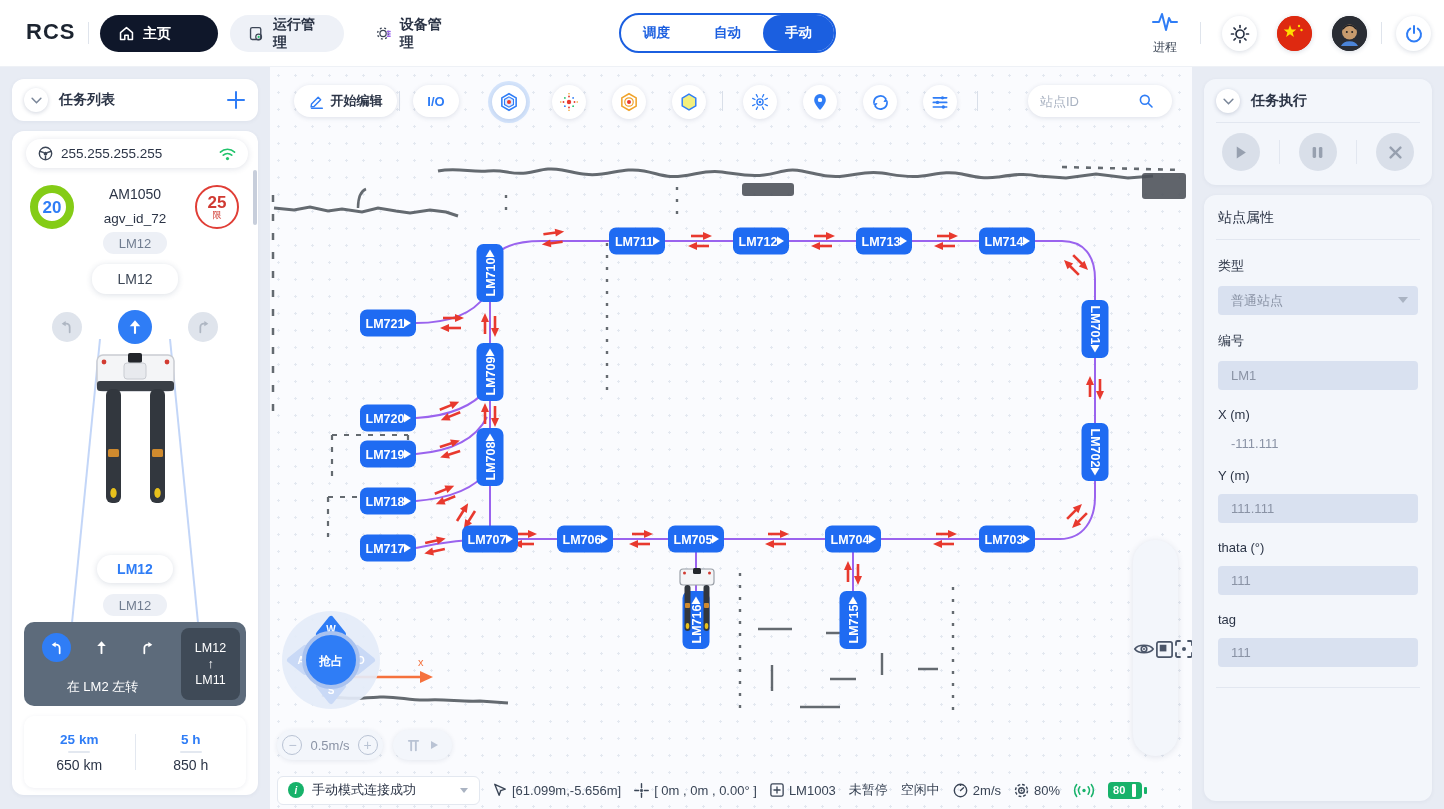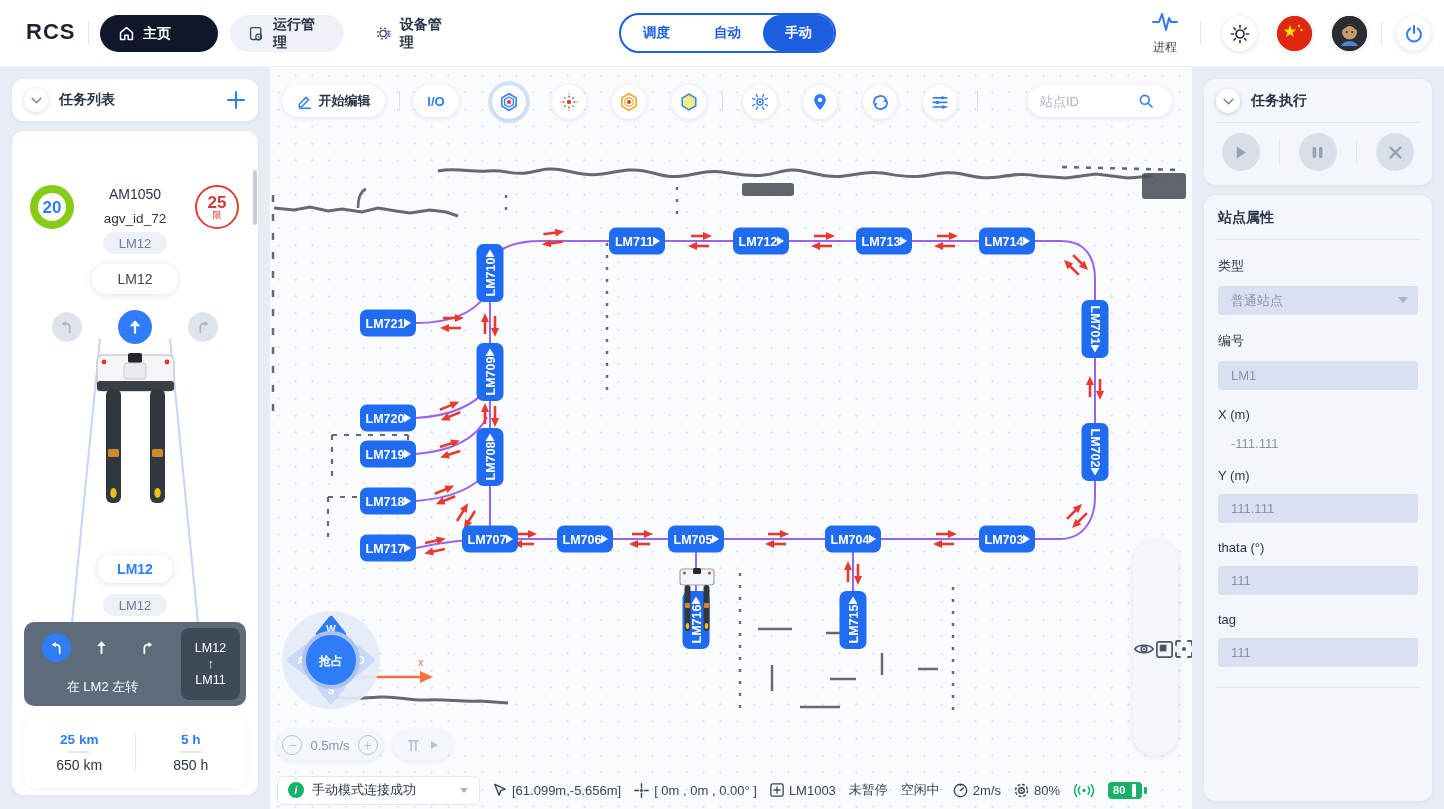--- a/index.html
+++ b/index.html
@@ -86,21 +86,21 @@
   .right { position:absolute; left:1192px; top:67px; width:252px; height:742px; background:#e8ecf4; z-index:20; }
   .rp-card { position:absolute; background:#f3f6fb; border-radius:12px; box-shadow:0 1px 4px rgba(50,70,110,.06); }
   .rp1 { left:12px; top:12px; width:228px; height:106px; }
   .rp1 .head { display:flex; align-items:center; padding:10px 12px 0; }
   .rp1 .t { font-size:14px; font-weight:bold; color:#2b3446; margin-left:11px; }
   .rp1 .hr { height:1px; background:#e2e7f0; margin:9px 12px 0; }
   .rp1 .btns { display:flex; align-items:center; justify-content:space-around; margin-top:10px; padding:0 8px; }
   .ctl-circle { width:38px; height:38px; border-radius:50%; background:#d9dfe9; display:flex; align-items:center; justify-content:center; cursor:pointer; }
   .rp1 .vd { width:1px; height:24px; background:#e2e7f0; }
   .rp2 { left:12px; top:128px; width:228px; height:606px; padding:14px; }
-  .rp2 .title { font-size:14px; font-weight:bold; color:#2b3446; }
+  .rp2 .title { font-size:14px; font-weight:normal; color:#2b3446; }
   .rp2 .hr { height:1px; background:#e2e7f0; margin:12px -2px 0; }
   .fld-label { font-size:13px; color:#2b3446; margin-top:17px; }
   .fld-box { margin-top:11px; height:29px; background:#d9e1f0; border-radius:4px; display:flex; align-items:center; padding:0 13px; font-size:13px; color:#8a93a5; position:relative; }
   .fld-plain { margin-top:14px; padding-left:13px; font-size:13px; color:#8a93a5; }
   .fld-box .chev { position:absolute; right:10px; top:11px; width:0; height:0; border-left:5px solid transparent; border-right:5px solid transparent; border-top:6px solid #aab3c2; }
   .rp2 .endhr { height:1px; background:#e2e7f0; margin:20px -2px 0; }
 
   svg text { user-select:none; }
 </style>
 </head>
@@ -225,20 +225,39 @@
           <rect x="112" y="232" width="22" height="16" rx="3" fill="#e8eaee" stroke="#c9ccd2"></rect>
           <rect x="94" y="258" width="15" height="114" rx="6" fill="#32373e"></rect>
           <rect x="138" y="258" width="15" height="114" rx="6" fill="#32373e"></rect>
           <rect x="96" y="318" width="11" height="8" rx="1.5" fill="#cf8a2e"></rect>
           <rect x="140" y="318" width="11" height="8" rx="1.5" fill="#cf8a2e"></rect>
           <ellipse cx="101.5" cy="362" rx="3.2" ry="5" fill="#e8c11c"></ellipse>
           <ellipse cx="145.5" cy="362" rx="3.2" ry="5" fill="#e8c11c"></ellipse>
         </g>
       </svg>
 
+      <div class="ip-pill">
+        <svg width="15" height="15" viewBox="0 0 16 16">
+            <circle cx="8" cy="8" r="6.6" fill="none" stroke="#3c4656" stroke-width="1.5"></circle>
+            <circle cx="8" cy="8" r="2" fill="#3c4656"></circle>
+            <g stroke="#3c4656" stroke-width="1.5">
+              <line x1="8" y1="10" x2="8" y2="14.4"></line>
+              <line x1="6.3" y1="7" x2="1.8" y2="5.6"></line>
+              <line x1="9.7" y1="7" x2="14.2" y2="5.6"></line>
+            </g>
+          </svg>
+        <span class="ip">255.255.255.255</span>
+        <svg width="17" height="14" viewBox="0 0 18 14">
+            <g fill="none" stroke="#21c36b" stroke-width="1.7" stroke-linecap="round">
+              <path d="M1.5 5 a11 11 0 0 1 15 0"></path>
+              <path d="M4.5 8.2 a7 7 0 0 1 9 0"></path>
+            </g>
+            <circle cx="9" cy="11.8" r="1.7" fill="#21c36b"></circle>
+          </svg>
+      </div>
 
       <div class="circ blue" style="left:18px;top:54px">
           <div class="n">20</div>
         </div>
       <div class="circ red" style="left:183px;top:54px">
           <div class="n">25</div>
           <div class="s">限</div>
         </div>
       <div class="mid-txt" style="left:63px;top:55px;font-size:14px">AM1050</div>
       <div class="mid-txt" style="left:63px;top:80px;font-size:13.5px">agv_id_72</div>
@@ -594,21 +613,21 @@
         <ellipse cx="436.5" cy="559" rx="1.8" ry="3" fill="#e8c11c"></ellipse>
       </g>
 
       <g>
         <line x1="70" y1="610" x2="150" y2="610" stroke="#f5713d" stroke-width="2.5"></line>
         <path d="M150,604 L163,610 L150,616 Z" fill="#f5713d"></path>
         <text x="148" y="599" font-size="11" fill="#f5713d">x</text>
       </g>
     </svg>
 
-    <div class="mtb-pill" style="left:12px;top:18px;width:103px">
+    <div class="mtb-pill" style="left:24px;top:18px;width:103px">
       <svg width="15" height="15" viewBox="0 0 18 18">
           <path d="M3 12 L11 4 L14 7 L6 15 L2.5 15.5 Z" fill="none" stroke="#2f7df6" stroke-width="1.7" stroke-linejoin="round"></path>
           <line x1="3" y1="17" x2="16" y2="17" stroke="#2f7df6" stroke-width="1.7" stroke-linecap="round"></line>
         </svg>
       <span class="t">开始编辑</span>
     </div>
     <div class="mtb-div" style="left:129px"></div>
     <div class="mtb-pill" style="left:143px;top:18px;width:46px">
       <span class="t" style="color:#2f7df6">I/O</span>
     </div>

